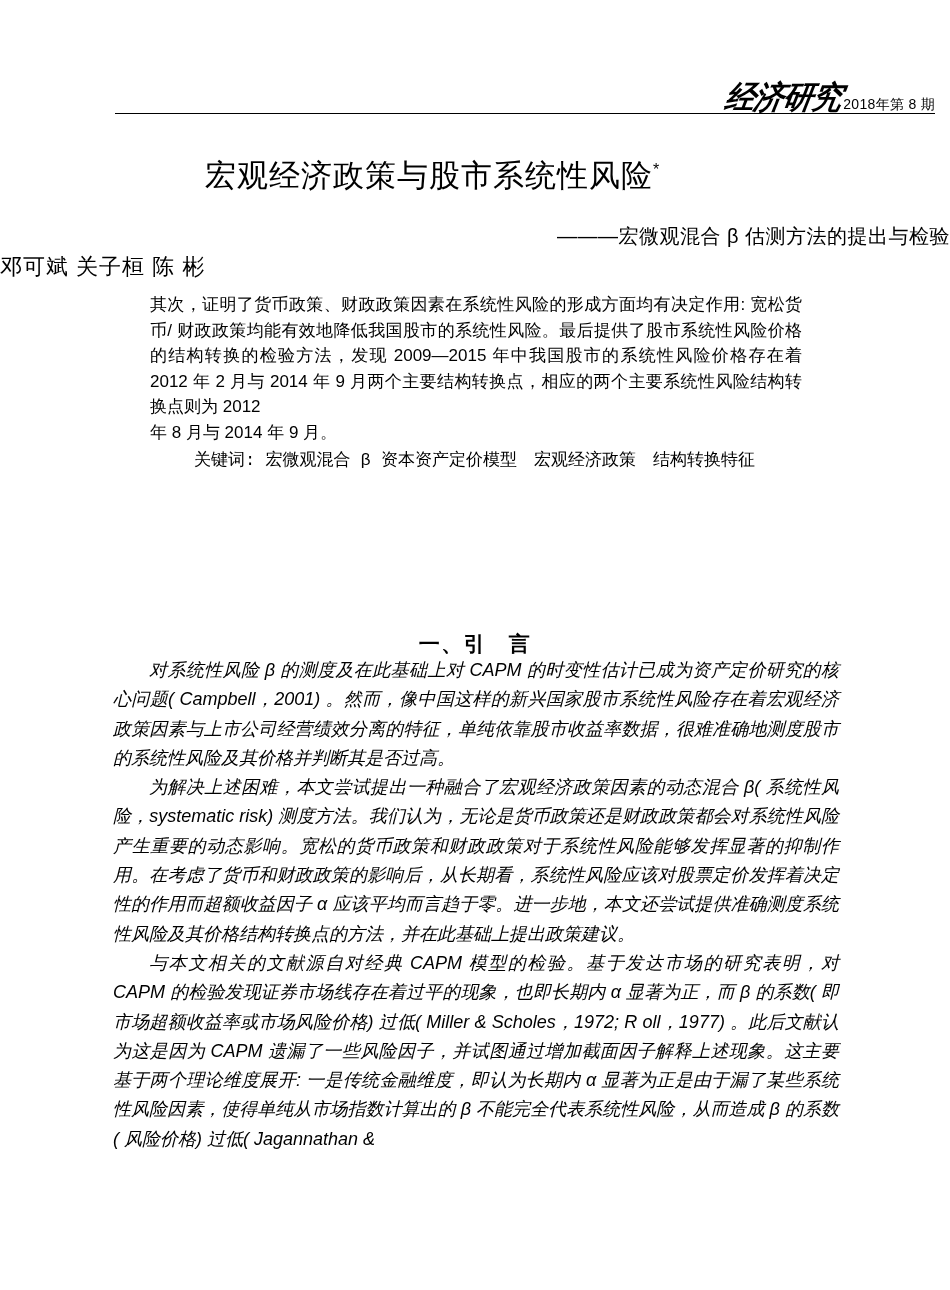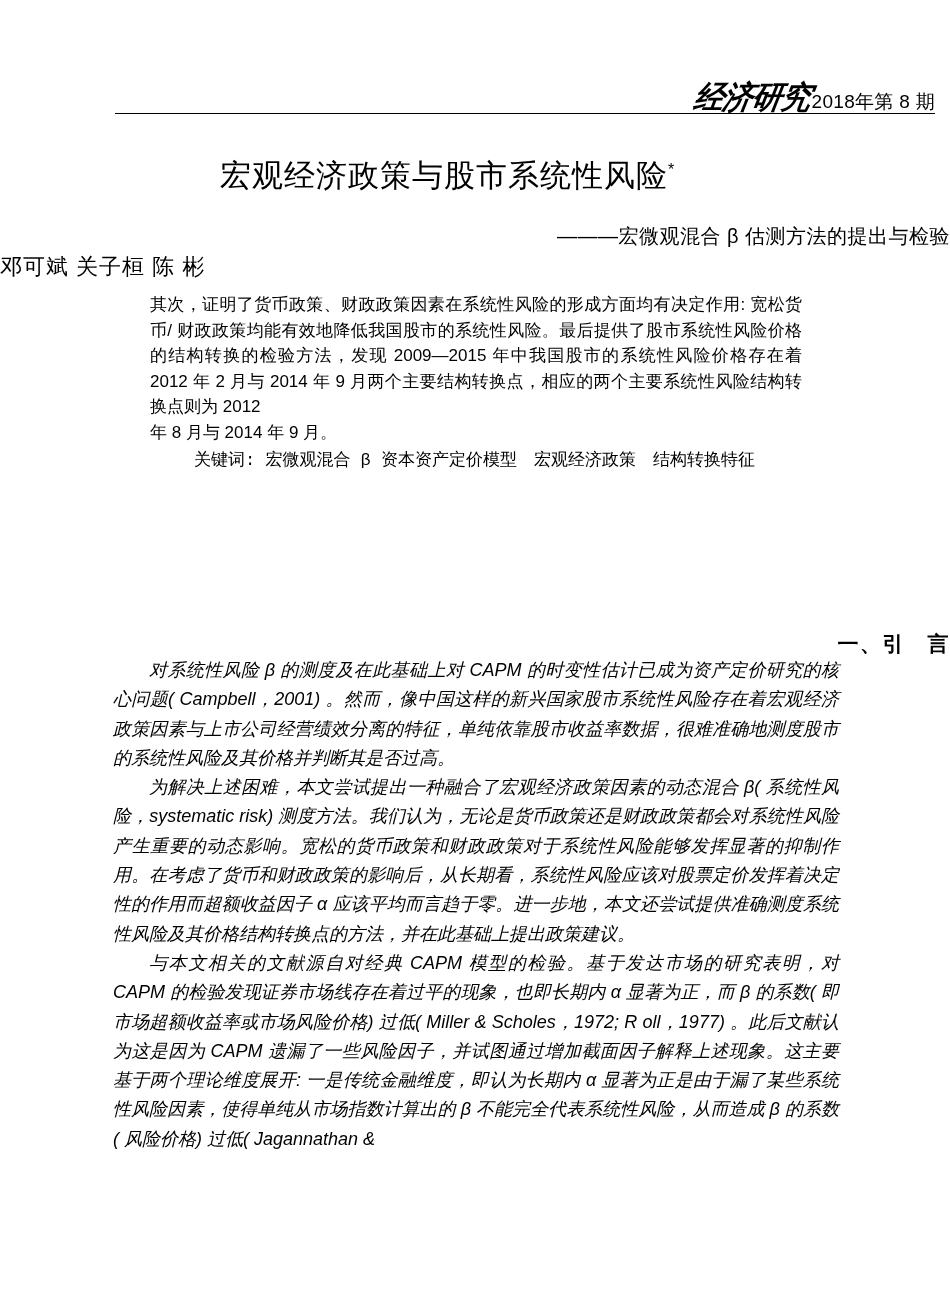--- a/index.html
+++ b/index.html
@@ -37,47 +37,46 @@
     font-size: 30px;
     font-weight: bold;
     font-style: italic;
     letter-spacing: -1px;
     line-height: 1;
     transform: skewX(-9deg) scaleY(1.06);
     transform-origin: bottom right;
     margin-bottom: 1px;
   }
   .issue-line {
-    font-size: 19px;
+    font-size: 14px;
     letter-spacing: 0.3px;
     line-height: 1;
     margin-bottom: 3px;
     white-space: nowrap;
   }
   .header-rule {
     position: absolute;
     left: 115px;
     top: 113px;
     width: 820px;
     height: 0;
     border-top: 1px solid #000000;
   }
 
   
   .doc-title {
     position: absolute;
-    left: 8px;
+    left: 0;
     top: 136px;
     width: 864px;
     text-align: center;
     font-size: 31px;
     font-weight: normal;
     letter-spacing: 1px;
     line-height: 1.2;
-    padding-left: 7px;
   }
   .doc-title .star {
     font-size: 16px;
     vertical-align: super;
     letter-spacing: 0;
   }
   .doc-subtitle {
     position: absolute;
     left: 0;
     top: 203px;
@@ -121,21 +120,21 @@
     margin-top: 2px !important;
     font-family: Liberation Mono, monospace;
   }
 
   
   .section-heading {
     position: absolute;
     left: 0;
     top: 613px;
     width: 950px;
-    text-align: right;
+    text-align: center;
     font-size: 21px;
     letter-spacing: 1.5px;
     line-height: 1.3;
   }
 
   
   .body-block {
     position: absolute;
     left: 113px;
     top: 656px;

